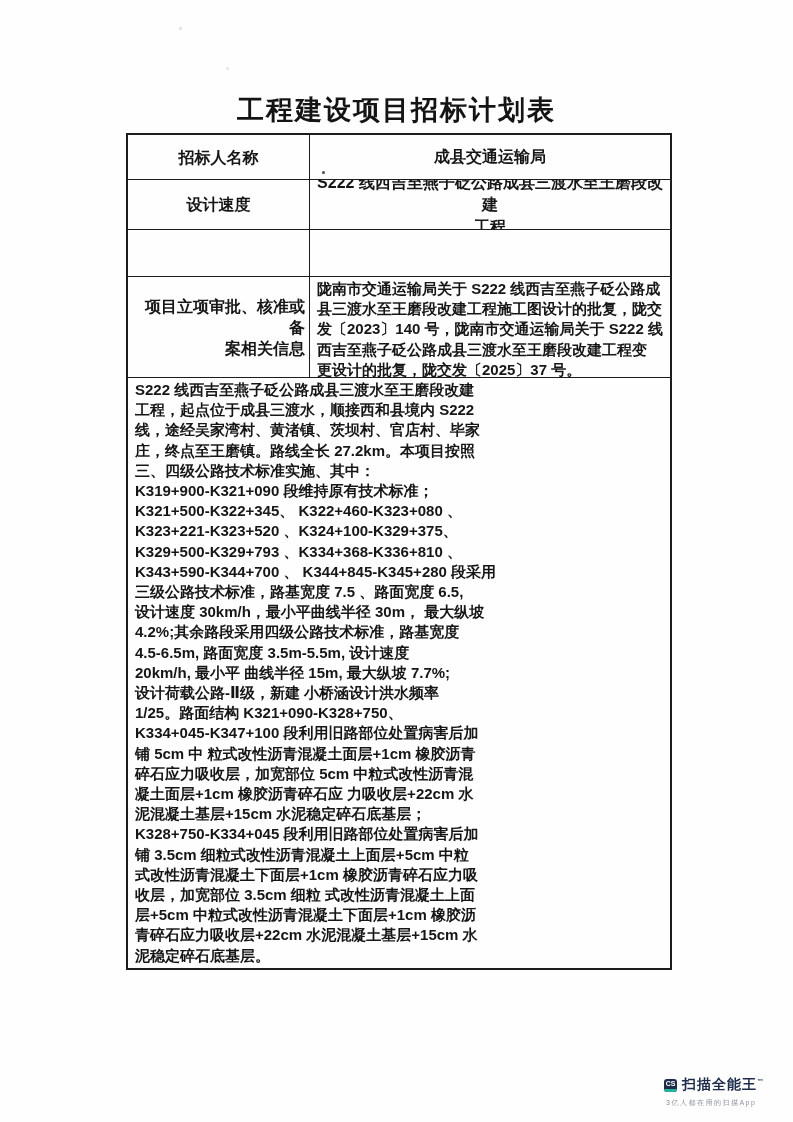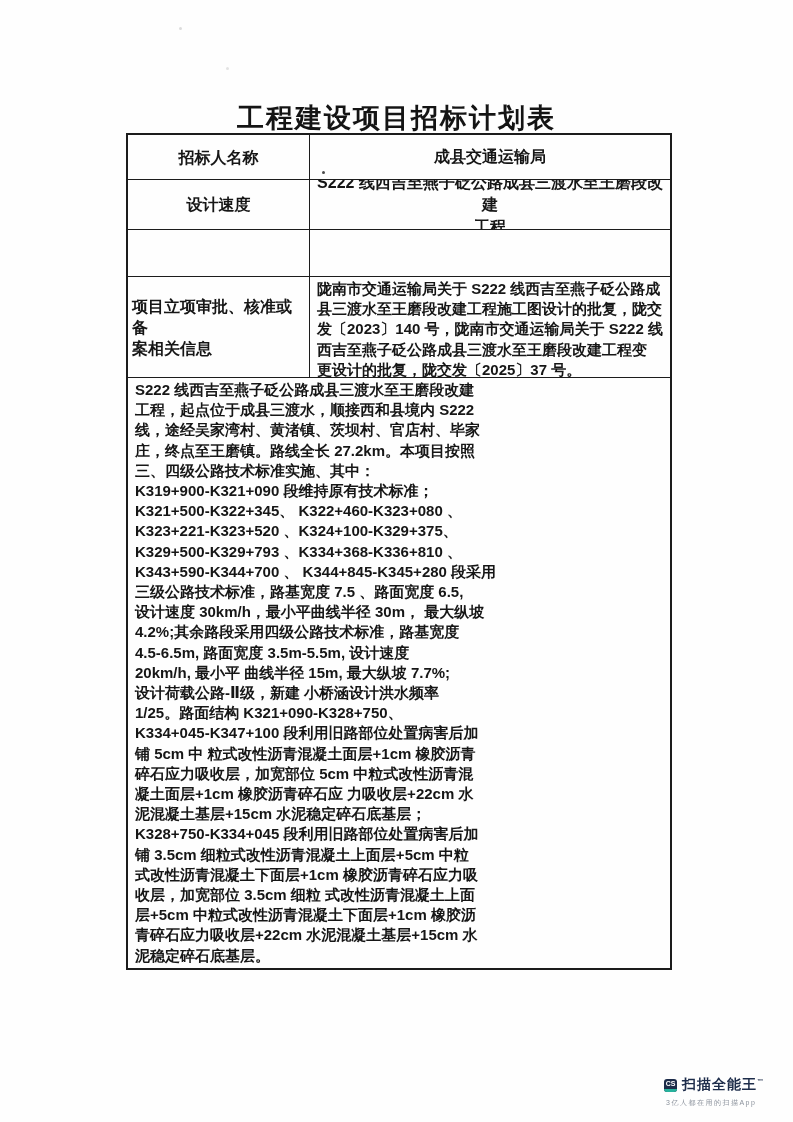--- a/index.html
+++ b/index.html
@@ -9,21 +9,21 @@
     width: 793px;
     height: 1122px;
     margin: 0 auto;
     background: #fefefe;
     overflow: hidden;
     font-family: "Liberation Sans", "DejaVu Sans", sans-serif;
     color: #161616;
   }
   .page-title {
     position: absolute;
-    top: 100px;
+    top: 92px;
     left: 0;
     width: 100%;
     text-align: center;
     font-size: 27px;
     font-weight: bold;
     letter-spacing: 2px;
     color: #141414;
   }
   .doc-table {
     position: absolute;
@@ -42,21 +42,21 @@
   .r3 { height: 47px; flex-direction: column; }
   .r4 { height: 101px; }
   .r5 { flex: 1; }
   .cell-label {
     width: 182px;
     flex: 0 0 182px;
     border-right: 1.5px solid #1c1c1c;
     display: flex;
     align-items: center;
     justify-content: center;
-    text-align: left;
+    text-align: right;
     font-size: 16px;
     font-weight: bold;
     line-height: 21px;
     white-space: pre-line;
     padding: 2px 4px;
   }
   .cell-value {
     flex: 1;
     font-weight: bold;
     white-space: pre-line;

